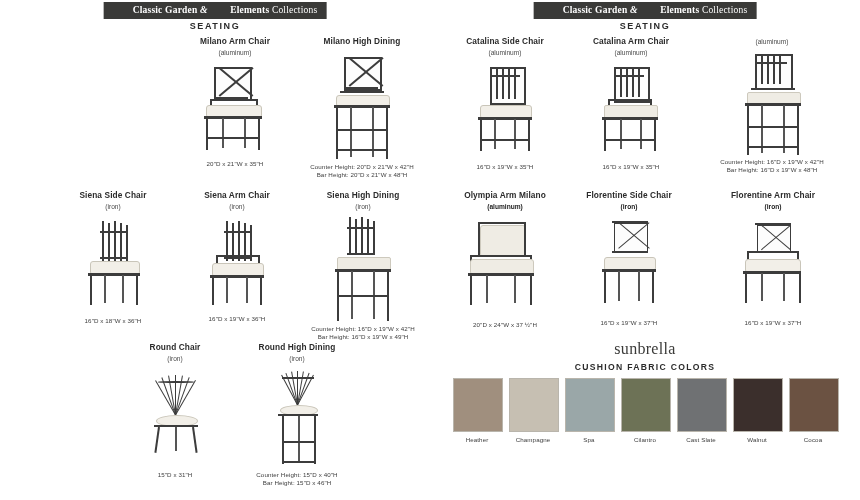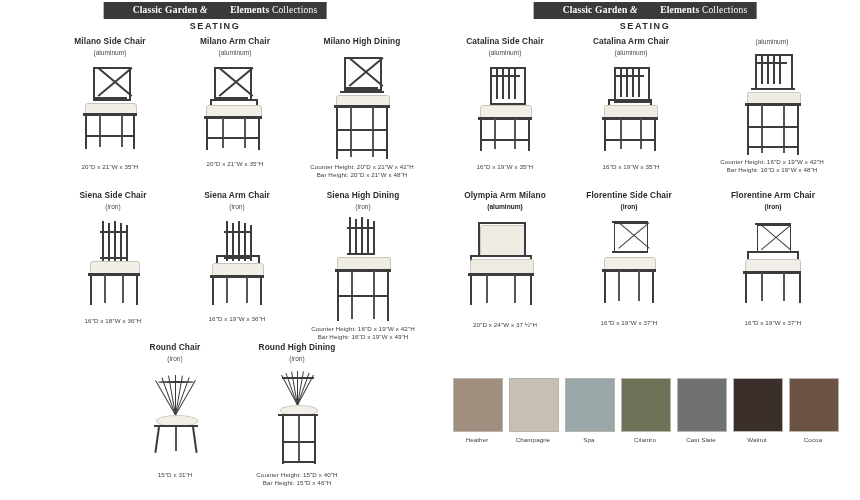--- a/index.html
+++ b/index.html
@@ -90,41 +90,20 @@
 
     <div class="brandbar">
       <span class="b">Classic Garden</span>
       <span class="amp">&amp;</span>
       <span class="b">Elements</span>
       <span class="light">Collections</span>
     </div>
 
     <div class="section-title">SEATING</div>
 
-    <div class="cell" style="left:45px;top:36px;width:130px;">
-      <div class="name">Milano Side Chair</div>
-      <div class="mat">(aluminum)</div>
-      <div class="art" style="width:110px;height:90px;margin-top:6px;">
-
-        <div class="latticeback" style="left:38px;top:4px;width:34px;height:30px;"></div>
-        <div class="diag1" style="left:38px;top:18px;width:44px;height:1.6px;transform:rotate(-40deg);"></div>
-        <div class="diag2" style="left:38px;top:18px;width:44px;height:1.6px;transform:rotate(40deg);"></div>
-        <div class="frame" style="left:38px;top:34px;width:34px;height:2px;"></div>
-
-        <div class="seatpad" style="left:30px;top:40px;width:50px;height:10px;"></div>
-        <div class="frame" style="left:28px;top:50px;width:54px;height:2.5px;"></div>
-
-        <div class="leg" style="left:30px;top:52px;height:34px;"></div>
-        <div class="leg" style="left:78px;top:52px;height:34px;"></div>
-        <div class="leg" style="left:44px;top:52px;height:32px;background:#555;"></div>
-        <div class="leg" style="left:66px;top:52px;height:32px;background:#555;"></div>
-        <div class="rail" style="left:30px;top:72px;width:50px;"></div>
-      </div>
-      <div class="dims" style="margin-top:10px;">20"D x 21"W x 35"H</div>
-    </div>
 
     <div class="cell" style="left:292px;top:36px;width:140px;">
       <div class="name">Milano High Dining</div>
       <div class="art" style="width:120px;height:112px;margin-top:4px;">
         <div class="latticeback" style="left:42px;top:6px;width:34px;height:30px;"></div>
         <div class="diag1" style="left:42px;top:20px;width:44px;height:1.6px;transform:rotate(-40deg);"></div>
         <div class="diag2" style="left:42px;top:20px;width:44px;height:1.6px;transform:rotate(40deg);"></div>
         <div class="frame" style="left:42px;top:36px;width:34px;height:2px;"></div>
         <div class="frame" style="left:38px;top:40px;width:44px;height:2px;"></div>
         <div class="seatpad" style="left:34px;top:44px;width:52px;height:10px;"></div>
@@ -412,20 +391,22 @@
         <div class="frame" style="left:28px;top:52px;width:54px;height:2.5px;"></div>
         <div class="leg" style="left:30px;top:54px;height:32px;"></div>
         <div class="leg" style="left:78px;top:54px;height:32px;"></div>
         <div class="leg" style="left:44px;top:54px;height:30px;background:#555;"></div>
         <div class="leg" style="left:64px;top:54px;height:30px;background:#555;"></div>
       </div>
       <div class="dims" style="margin-top:10px;">16"D x 19"W x 37"H</div>
     </div>
 
     <div class="sunbrella-wrap" style="top:340px;">
+      <div class="sunbrella">sunbrella</div>
+      <div class="cfc">CUSHION FABRIC COLORS</div>
     </div>
 
     <div class="swatches" style="left:23px;top:378px;">
       <div class="sw">
         <div class="chip" style="background:#a08f7e;"></div>
         <div class="lbl">Heather</div>
       </div>
       <div class="sw">
         <div class="chip" style="background:#c6bfb2;"></div>
         <div class="lbl">Champagne</div>

